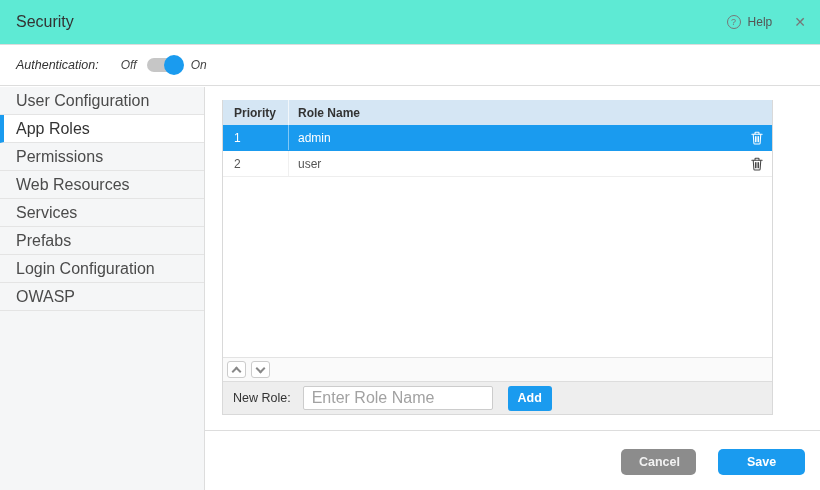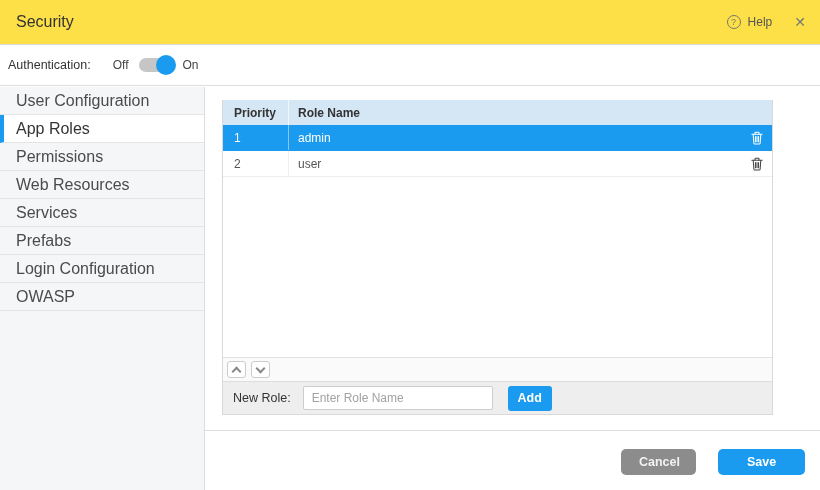--- a/index.html
+++ b/index.html
@@ -7,21 +7,21 @@
   body {
     font-family: "Liberation Sans", "DejaVu Sans", sans-serif;
     background: #fff;
     color: #333;
     position: relative;
   }
 
   
   .titlebar {
     height: 45px;
-    background: #fde047;
+    background: #5eead4;
     border-bottom: 1px solid #dcdcdc;
     display: flex;
     align-items: center;
     padding: 0 14px 0 16px;
   }
   .titlebar .title {
     font-size: 16px;
     font-weight: 500;
     color: #333;
   }
@@ -46,21 +46,22 @@
   .help-text { font-size: 12px; color: #555; }
   .close-x { font-size: 14px; color: #777; cursor: pointer; line-height: 1; }
 
   
   .auth-row {
     height: 41px;
     background: #fff;
     border-bottom: 1px solid #ddd;
     display: flex;
     align-items: center;
-    padding-left: 8px;
+    padding-left: 16px;
+    font-style: italic;
   }
   .auth-label { font-size: 12.5px; font-weight: 500; color: #333; margin-right: 22px; }
   .toggle-off, .toggle-on { font-size: 12px; color: #444; }
   .toggle {
     position: relative;
     width: 34px; height: 14px;
     background: #c6c6c6;
     border-radius: 7px;
     margin: 0 10px;
     cursor: pointer;
@@ -192,21 +193,21 @@
     display: flex;
     align-items: center;
     padding-left: 10px;
   }
   .new-role-label { font-size: 12.5px; color: #333; margin-right: 12px; }
   .new-role-input {
     width: 190px; height: 24px;
     border: 1px solid #ccc;
     border-radius: 2px;
     padding: 0 8px;
-    font-size: 12px;
+    font-size: 16px;
     font-family: "Liberation Sans", "DejaVu Sans", sans-serif;
     color: #333;
     background: #fff;
     outline: none;
   }
   .new-role-input::placeholder { color: #a2a2a2; }
   .add-btn {
     margin-left: 15px;
     width: 44px; height: 25px;
     background: #1a9bef;

